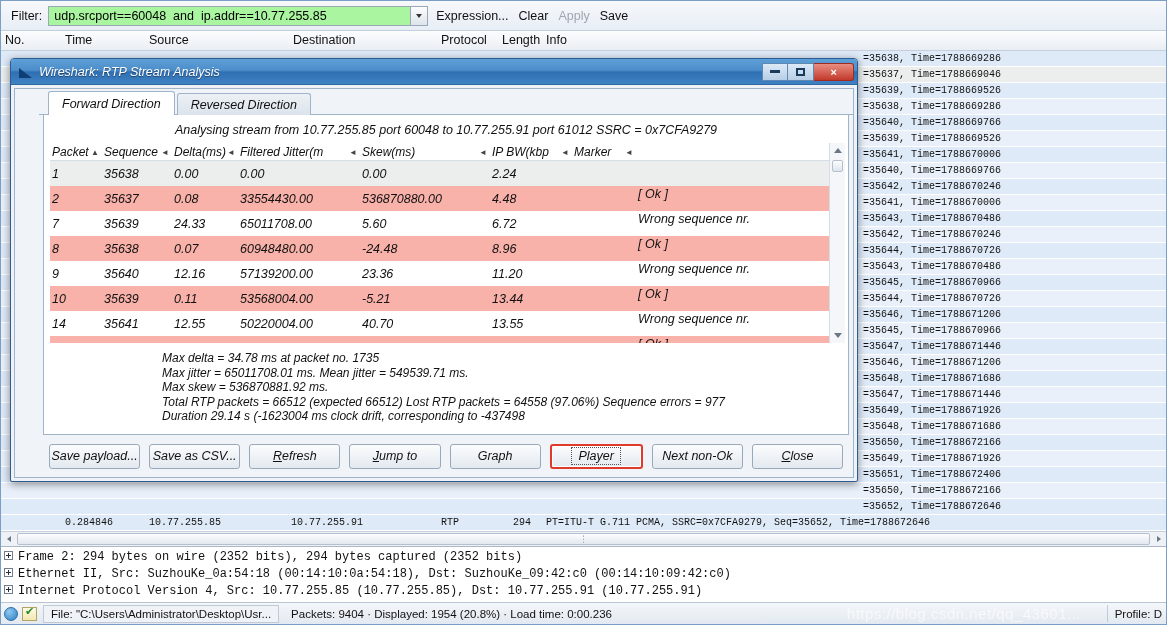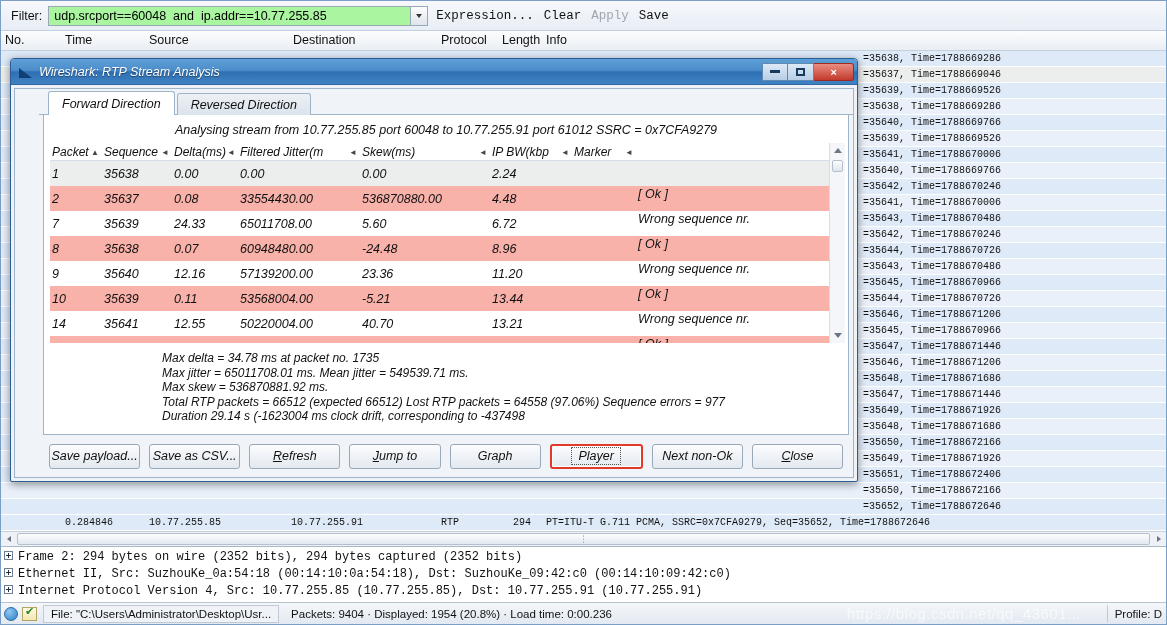--- a/index.html
+++ b/index.html
@@ -57,21 +57,21 @@
     border-left: 1px solid #9aa7b5;
     display: flex; align-items: center; justify-content: center;
     cursor: pointer;
   }
   .caret-dn {
     width: 0; height: 0;
     border-left: 3px solid transparent;
     border-right: 3px solid transparent;
     border-top: 4px solid #333;
   }
-  .tb-link { font-size: 12.5px; color: #111; cursor: pointer; padding: 0 2px; font-family: Liberation Mono, monospace; }
+  .tb-link { font-size: 12.5px; color: #111; cursor: pointer; padding: 0 2px; }
   .tb-link.disabled { color: #a0a6ae; }
 
   
   .pl-header {
     height: 20px; flex: 0 0 20px;
     background: linear-gradient(#fdfdfe, #e9eef4);
     border-bottom: 1px solid #c6d0dc;
     position: relative;
     font-size: 12.5px;
     color: #111;
@@ -734,21 +734,21 @@
                   <div class="td w-ipbw">13.44</div>
                   <div class="td w-marker"></div>
                   <div class="td w-status">Wrong sequence nr.</div>
                 </div>
                 <div class="trow">
                   <div class="td w-packet">14</div>
                   <div class="td w-seq">35641</div>
                   <div class="td w-delta">12.55</div>
                   <div class="td w-jitter">50220004.00</div>
                   <div class="td w-skew">40.70</div>
-                  <div class="td w-ipbw">13.21</div>
+                  <div class="td w-ipbw">13.55</div>
                   <div class="td w-marker"></div>
                   <div class="td w-status">[ Ok ]</div>
                 </div>
                 <div class="trow bad">
                   <div class="td w-packet">15</div>
                   <div class="td w-seq">35640</div>
                   <div class="td w-delta">0.06</div>
                   <div class="td w-jitter">47081256.00</div>
                   <div class="td w-skew">10.63</div>
                   <div class="td w-ipbw">17.92</div>

